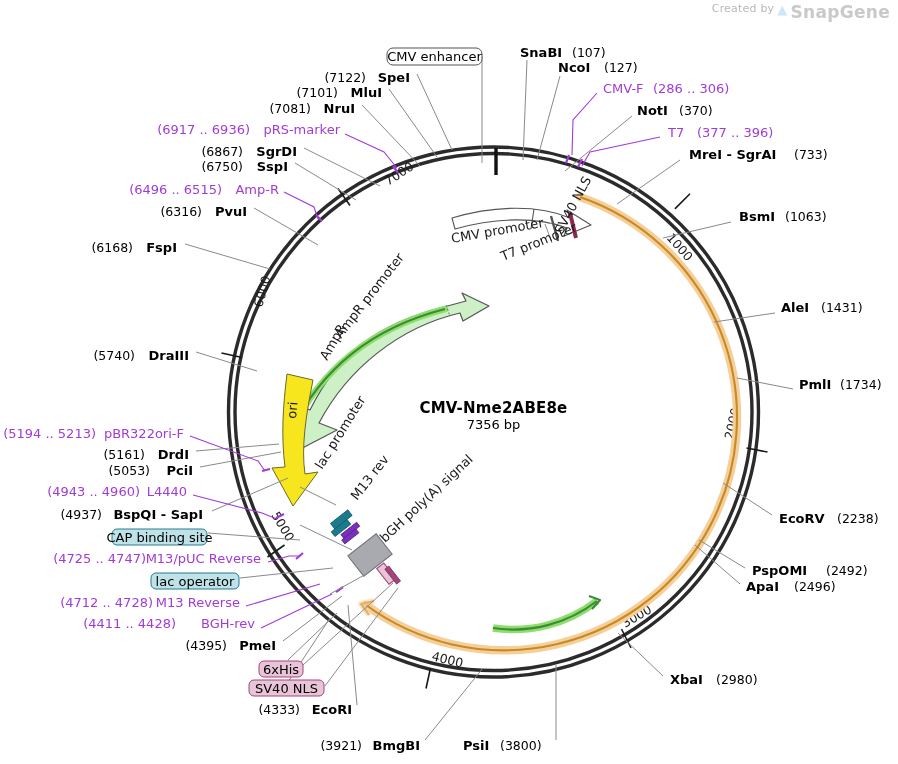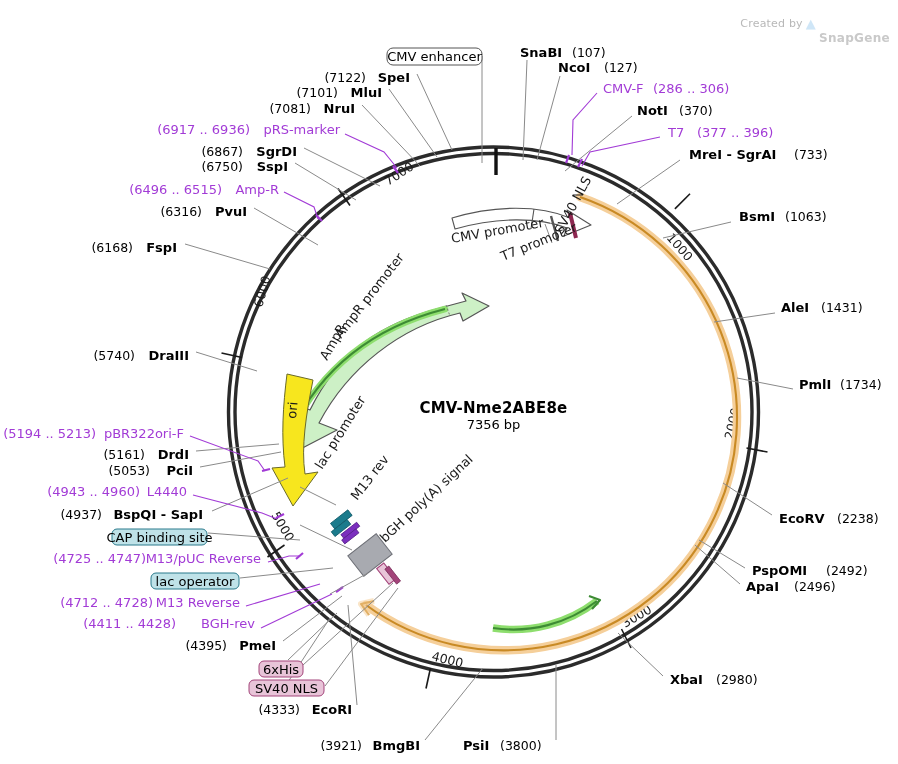--- a/index.html
+++ b/index.html
@@ -16,23 +16,23 @@
   #map-root { position: absolute; inset: 0; }
   svg.map-svg { position: absolute; left: 0; top: 0; width: 898px; height: 764px; }
 
   .wm {
     position: absolute;
     right: 8px; top: 2px;
     font-size: 11px;
     color: #b8b8b8;
     font-family: "DejaVu Sans", "Liberation Sans", sans-serif;
     letter-spacing: .2px;
-    display: flex; align-items: center; gap: 3px;
+    display: flex; gap: 3px;
   }
-  .wm .wm-brand { color: #c9c9c9; font-size: 12px; font-weight: 600; letter-spacing: .3px; margin-top: 29px;}
+  .wm .wm-brand { color: #c9c9c9; font-size: 17px; font-weight: 600; letter-spacing: .3px;}
   .wm .wm-mark { color: #cfe6f7; font-size: 13px; }
 
   
   text { font-family: "DejaVu Sans", "Liberation Sans", sans-serif; }
   .enz-name { font-size: 13px; font-weight: bold; fill: #000; }
   .enz-pos  { font-size: 12.5px; fill: #000; }
   .feat-purple { font-size: 13px; fill: #a23bd6; }
   .tick-lbl { font-size: 12.5px; fill: #1a1a1a; }
   .title-main { font-size: 15px; font-weight: bold; fill: #000; letter-spacing: .2px;}
   .title-sub  { font-size: 13px; fill: #000; }

